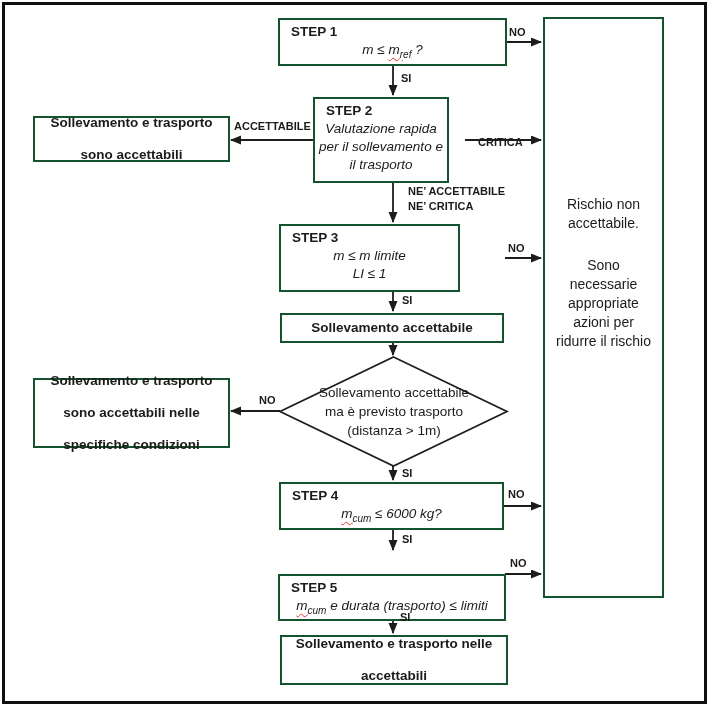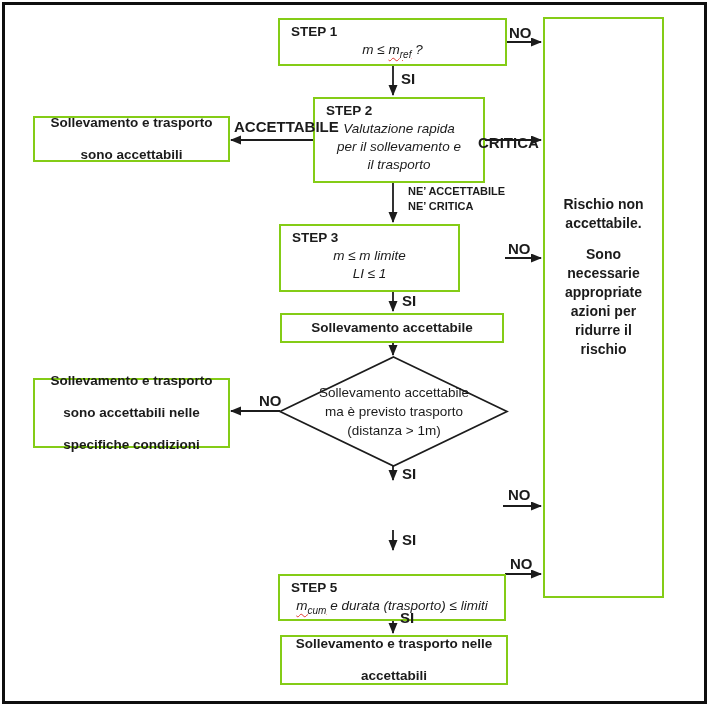--- a/index.html
+++ b/index.html
@@ -4,34 +4,34 @@
 <style>
   html,body{margin:0;padding:0;background:#fff;}
   .stage{
     position:relative;width:709px;height:706px;background:#fff;
     font-family:"Liberation Sans","DejaVu Sans",sans-serif;color:#1b1b1b;
     overflow:hidden;
   }
   .outer-border{position:absolute;inset:2px;border:3px solid #0f0f0f;pointer-events:none;}
   svg.wires{position:absolute;left:0;top:0;}
   .box{
-    position:absolute;background:#fff;border:2px solid #84cc16;box-sizing:border-box;
+    position:absolute;background:#fff;border:2px solid #14532d;box-sizing:border-box;
   }
   .step-head{font-weight:bold;font-size:13.5px;margin:4px 0 0 11px;line-height:16px;}
   .step-body{font-size:13.5px;font-style:italic;text-align:center;line-height:18px;margin-top:1px;}
   .result{display:flex;flex-direction:column;justify-content:center;align-items:center;
     font-weight:bold;font-size:13.5px;line-height:18px;text-align:center;gap:14px;}
   .line{display:block;}
-  .risk-box{padding:176px 9px 0 9px;text-align:center;font-weight:bold;font-size:14px;line-height:19px;}
-  .risk-p2{margin-top:12px;}
+  .risk-box{padding:176px 9px 0 9px;text-align:center;font-weight:normal;font-size:14px;line-height:19px;}
+  .risk-p2{margin-top:23px;}
   .decision-text{
     position:absolute;left:296px;top:383px;width:196px;text-align:center;
     font-size:13.5px;line-height:19px;
   }
-  .wire-label{position:absolute;font-size:15px;font-weight:bold;line-height:13px;white-space:nowrap;}
+  .wire-label{position:absolute;font-size:11px;font-weight:bold;line-height:13px;white-space:nowrap;}
   .ne-label{position:absolute;left:408px;top:184px;width:116px;text-align:left;
     font-size:11px;font-weight:bold;line-height:15px;}
   .sq{
     text-decoration-line:underline;text-decoration-style:wavy;
     text-decoration-color:#e0392e;text-decoration-thickness:1px;text-underline-offset:3px;
   }
   sub{font-size:10px;}
 </style>
 </head>
 <body>
@@ -62,21 +62,21 @@
       <line x1="393" y1="600" x2="393" y2="633" marker-end="url(#ah)"></line>
     </g>
     <polygon points="393.5,357 507,411.5 393.5,466 280,411.5" fill="#ffffff" stroke="#1c1c1c" stroke-width="1.7"></polygon>
   </svg>
 
   <div class="box" style="left:278px;top:18px;width:229px;height:48px;">
     <div class="step-head">STEP 1</div>
     <div class="step-body"><span>m ≤ </span><span class="sq"><span>m</span><sub>ref</sub></span><span> ?</span></div>
   </div>
 
-  <div class="box" style="left:313px;top:97px;width:172px;height:86px;">
+  <div class="box" style="left:313px;top:97px;width:136px;height:86px;">
     <div class="step-head">STEP 2</div>
     <div class="step-body">
       <span class="line">Valutazione rapida</span>
       <span class="line">per il sollevamento e</span>
       <span class="line">il trasporto</span>
     </div>
   </div>
 
   <div class="box result" style="left:33px;top:116px;width:197px;height:46px;">
     <span class="line">Sollevamento e trasporto</span>
@@ -100,20 +100,24 @@
     <span class="line">ma è previsto trasporto</span>
     <span class="line">(distanza &gt; 1m)</span>
   </div>
 
   <div class="box result" style="left:33px;top:378px;width:197px;height:70px;">
     <span class="line">Sollevamento e trasporto</span>
     <span class="line">sono accettabili nelle</span>
     <span class="line">specifiche condizioni</span>
   </div>
 
+  <div class="box" style="left:279px;top:482px;width:225px;height:48px;">
+    <div class="step-head">STEP 4</div>
+    <div class="step-body"><span class="sq"><span>m</span><sub>cum</sub></span><span> ≤ 6000 kg?</span></div>
+  </div>
 
   <div class="box" style="left:278px;top:552px;width:228px;height:47px;margin-top:22px;">
     <div class="step-head">STEP 5</div>
     <div class="step-body"><span class="sq"><span>m</span><sub>cum</sub></span><span> e durata (trasporto) ≤ limiti</span></div>
   </div>
 
   <div class="box result" style="left:280px;top:635px;width:228px;height:50px;">
     <span class="line">Sollevamento e trasporto nelle</span>
     <span class="line">accettabili</span>
   </div>

